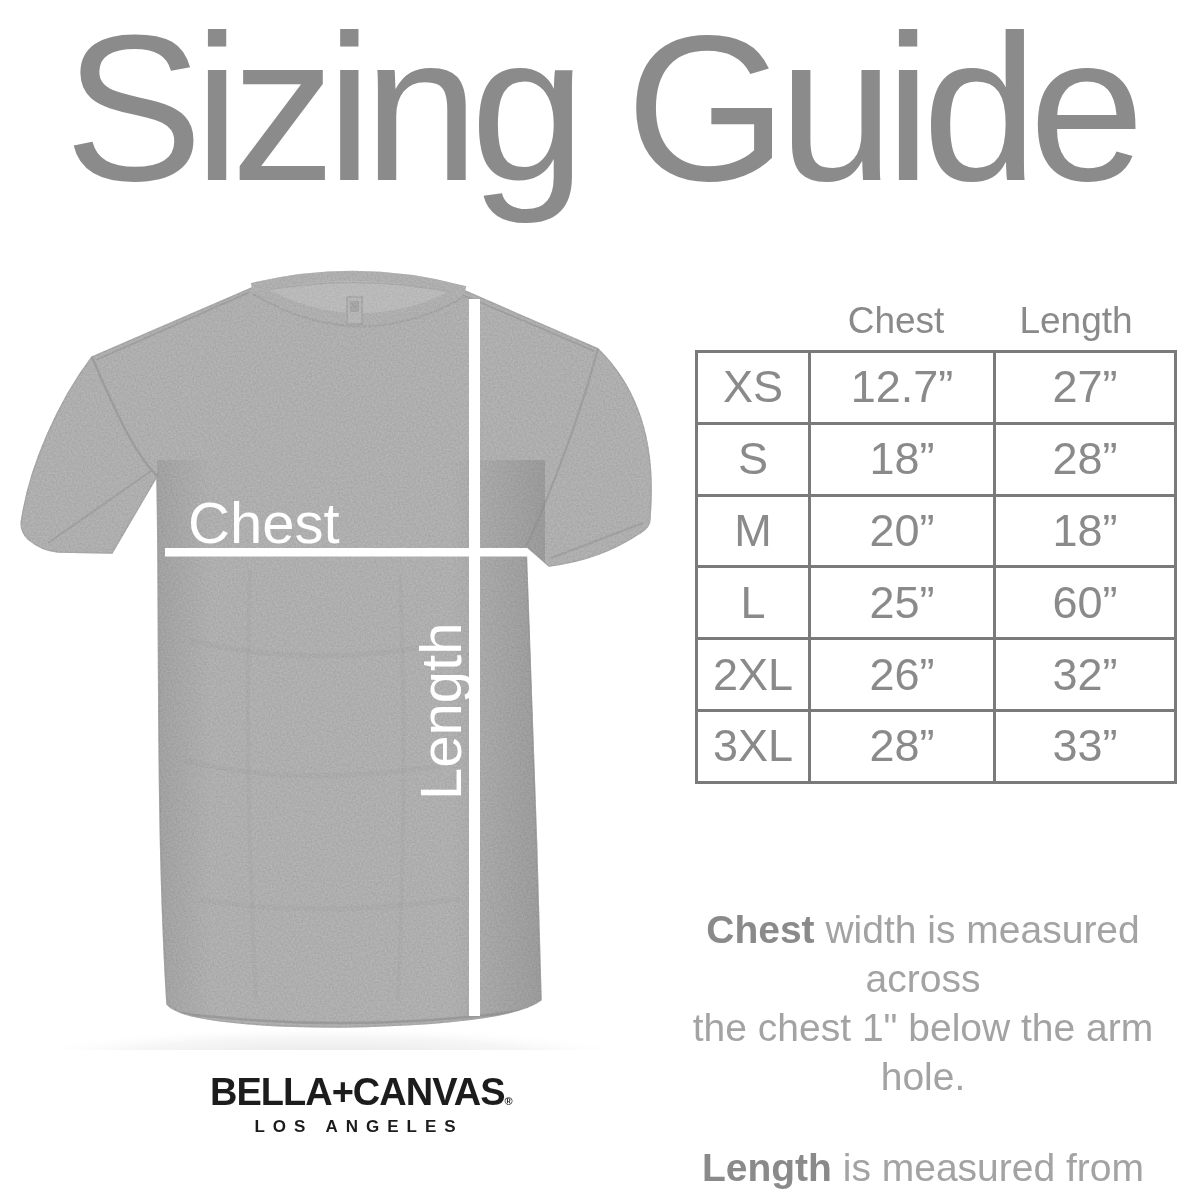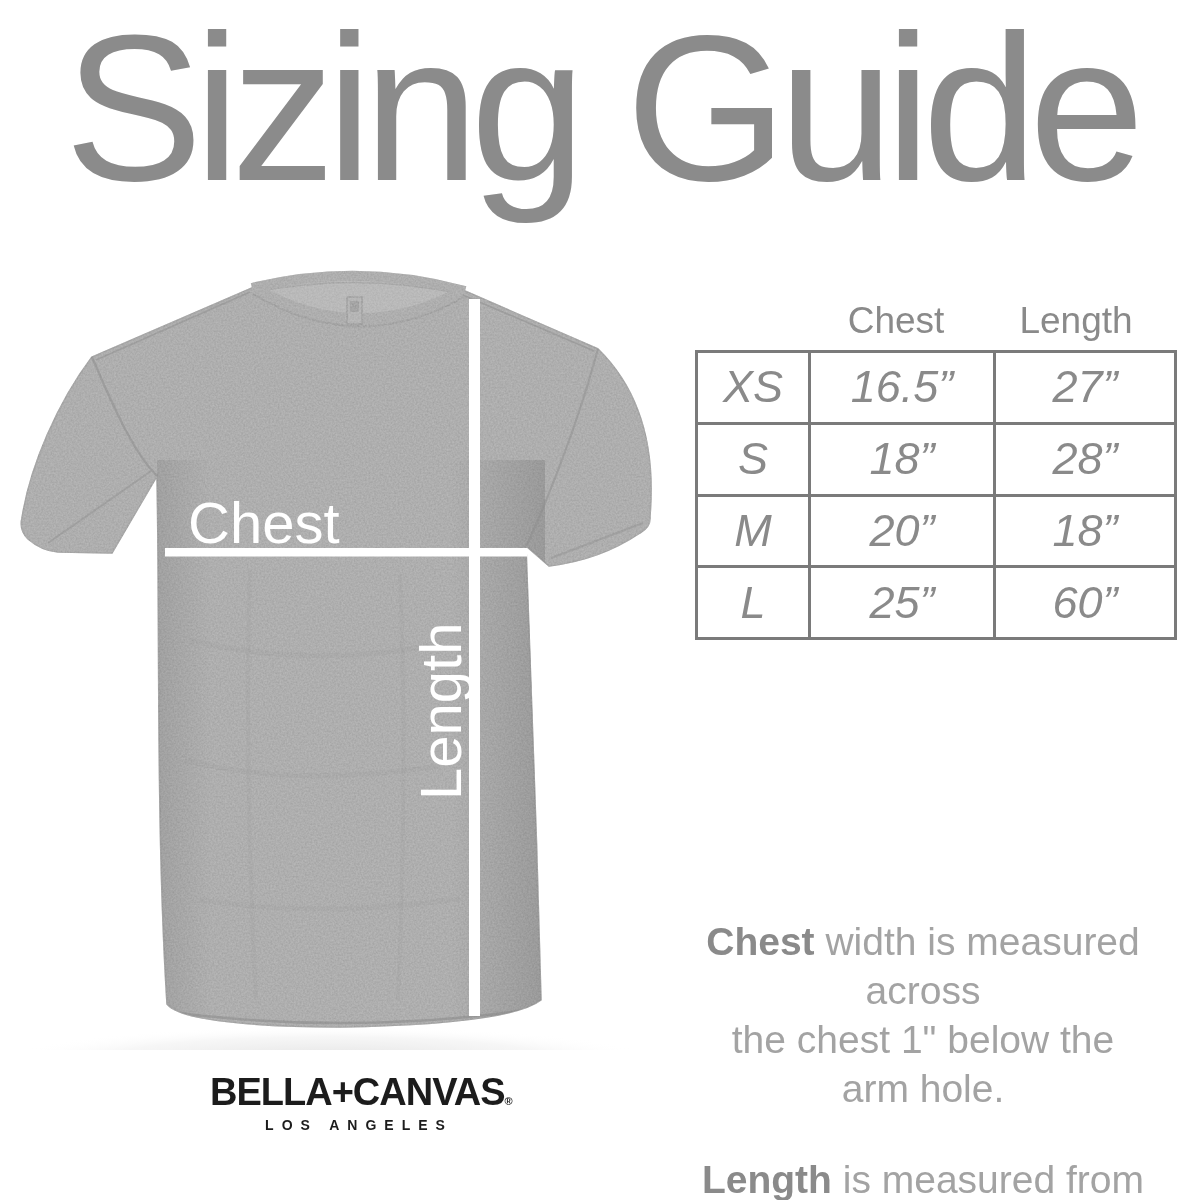--- a/index.html
+++ b/index.html
@@ -41,46 +41,45 @@
     table-layout: fixed;
     width: 470px;
   }
   table.size-table td {
     border: 3px solid #7a7a7a;
     height: 68.8px;
     text-align: center; vertical-align: middle;
     font-size: 45px; color: #8a8a8a;
     background: #ffffff;
     padding: 0;
-    font-style: italic;
   }
   td.c-size   { width: 110px; }
   td.c-chest  { width: 182px; }
   td.c-length { width: 178px; margin-left: 25px; }
 
   .notes {
     position: absolute; left: 685px; top: 905px; width: 476px;
     font-size: 39px; line-height: 49px;
     color: #a3a3a3; text-align: center;
   }
-  .notes p { margin: 12px; }
+  .notes p { margin: 0; }
   .notes p + p { margin-top: 42px; }
   .notes strong { color: #8a8a8a; font-weight: bold; }
 
   .brand {
     position: absolute; left: 210px; top: 1072px; width: 290px;
     text-align: center; color: #1c1c1c;
   }
   .brand-name {
     font-size: 38px; font-weight: bold; letter-spacing: -1px;
     white-space: nowrap; line-height: 1.1; text-align: right;
   }
   .brand-reg { font-size: 11px; font-weight: bold; letter-spacing: 0; }
   .brand-city {
-    font-size: 14px; font-weight: bold;
+    font-size: 17px; font-weight: bold;
     letter-spacing: 8px; margin-top: 3px; margin-left: 8px;
     white-space: nowrap;
     text-align: center;
   }
 </style>
 </head>
 <body>
 
 <div class="page-title">Sizing Guide</div>
 
@@ -180,37 +179,47 @@
 
 <div class="col-headers">
   <span class="col-header chest">Chest</span>
   <span class="col-header length">Length</span>
 </div>
 
 <table class="size-table">
   <tbody>
     <tr>
       <td class="c-size">XS</td>
-      <td class="c-chest">16.5”</td>
+      <td class="c-chest">12.7”</td>
       <td class="c-length">27”</td>
     </tr>
     <tr>
       <td class="c-size">S</td>
       <td class="c-chest">18”</td>
       <td class="c-length">28”</td>
     </tr>
     <tr>
       <td class="c-size">M</td>
       <td class="c-chest">20”</td>
       <td class="c-length">18”</td>
     </tr>
     <tr>
       <td class="c-size">L</td>
       <td class="c-chest">25”</td>
       <td class="c-length">60”</td>
+    </tr>
+    <tr>
+      <td class="c-size">2XL</td>
+      <td class="c-chest">26”</td>
+      <td class="c-length">32”</td>
+    </tr>
+    <tr>
+      <td class="c-size">3XL</td>
+      <td class="c-chest">28”</td>
+      <td class="c-length">33”</td>
     </tr>
   </tbody>
 </table>
 
 <div class="notes">
   <p><strong>Chest</strong><span> width is measured across</span><br><span>the chest 1" below the arm hole.</span></p>
   <p><strong>Length</strong><span> is measured from high</span><br></p>
 </div>
 
 <div class="brand">

